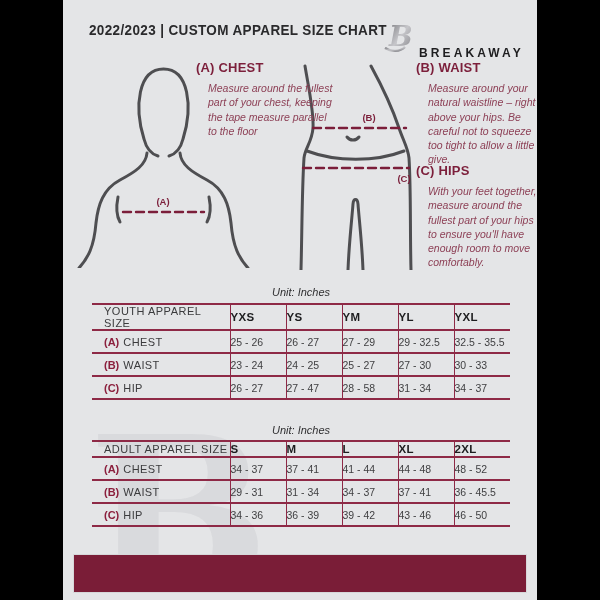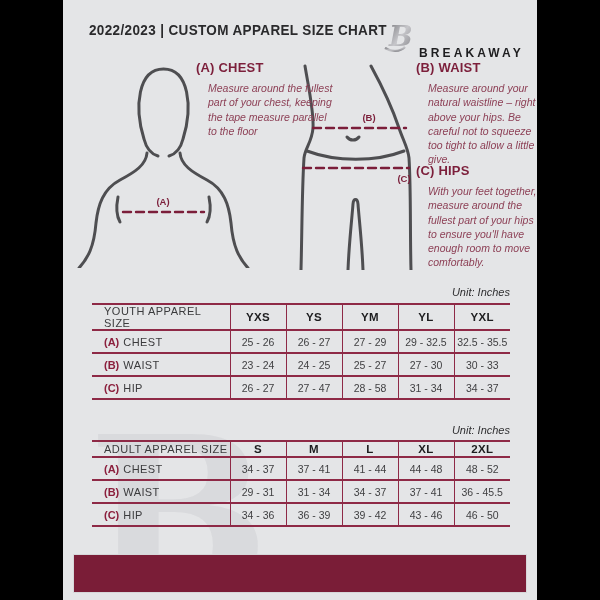--- a/index.html
+++ b/index.html
@@ -35,30 +35,30 @@
   .fig .dash { stroke:#7b1e3a; stroke-width:2.4; stroke-dasharray:8 5; }
   .fig text { font-family:"Liberation Sans",sans-serif; font-size:9.5px; font-weight:bold; fill:#7b1e3a; }
 
   
   .note-title { font-size:13px; font-weight:bold; color:#7c1f3b; margin-bottom:6px; letter-spacing:.2px; }
   .note-body  { font-size:10.5px; font-style:italic; color:#8d4056; line-height:1.36;margin-left:12px; }
 
   
   .sec-title { left:29px; width:418px; text-align:center; font-size:11.5px;
                font-weight:bold; color:#2c2c2e; letter-spacing:.4px; }
-  .sec-unit  { left:29px; width:418px; text-align:right; font-size:11px;
+  .sec-unit  { left:29px; width:418px; text-align:center; font-size:11px;
                font-style:italic; color:#2f2f31; }
 
   
   table { width:418px; border-collapse:collapse; table-layout:fixed; background:transparent; }
   col.lbl { width:138px; }
   col.val { width:56px; }
   tr { border-top:2px solid #8e2946; }
   tr.last { border-bottom:2px solid #8e2946; }
-  th, td { border-left:1px solid #8e2946; text-align:center; vertical-align:middle; }
+  th, td { border-left:1px solid #8e2946; text-align:left; vertical-align:middle; }
   th:first-child, td:first-child { border-left:none; text-align:left; padding-left:12px; }
   thead tr { height:16px; }
   tbody tr { height:23px; }
   th { font-size:11px; font-weight:bold; color:#1d1d1f; letter-spacing:.3px; }
   th.size-col-header { font-size:11.5px; }
   th:first-child { font-weight:normal; color:#3b3b3d; font-size:11px; letter-spacing:.5px; }
   td { font-size:10.5px; color:#3f3f41; }
   td .pfx { font-weight:bold; color:#8b1f3d; margin-right:4px; font-size:11px; }
   td .lbl-txt { font-size:11px; color:#3b3b3d; letter-spacing:.4px; }
 

